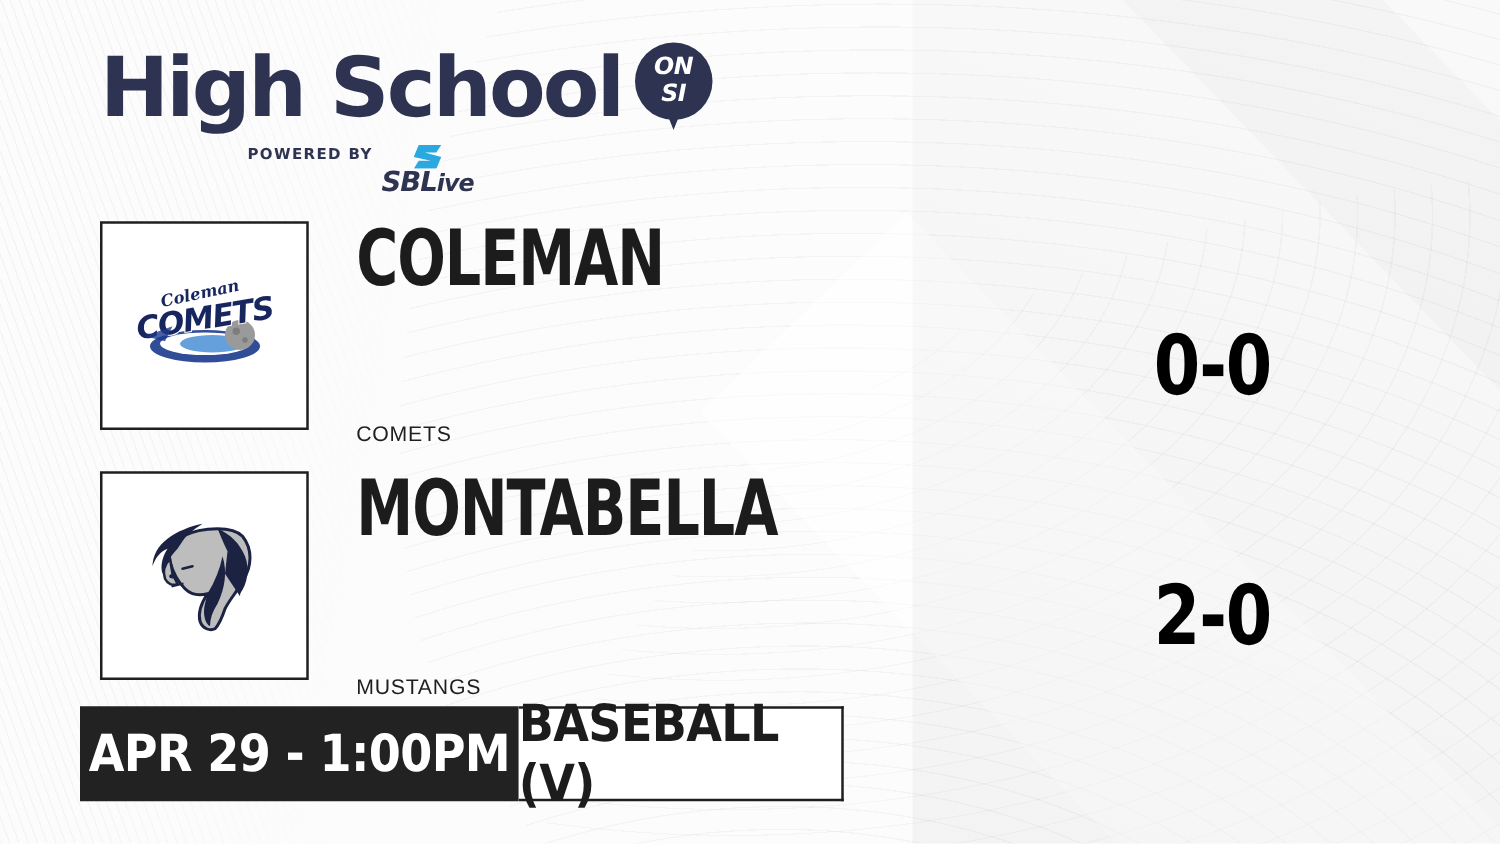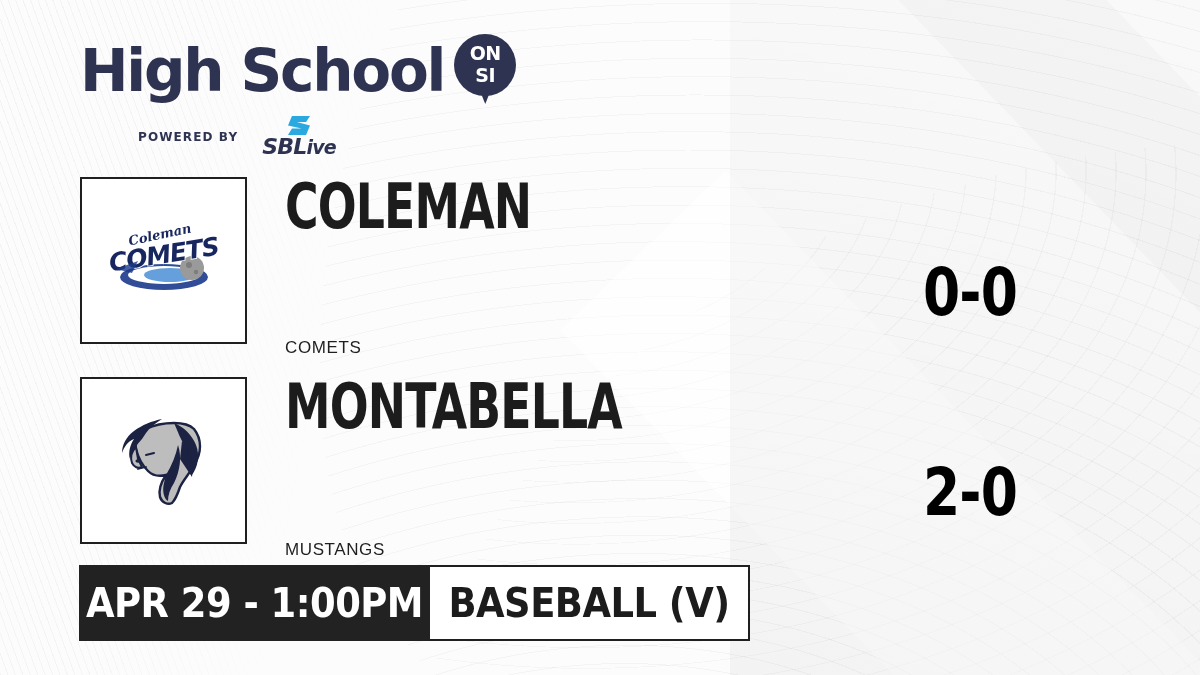--- a/index.html
+++ b/index.html
@@ -56,43 +56,43 @@
     position:absolute;right:0;top:0;width:470px;height:675px;
     background:linear-gradient(200deg, rgba(0,0,0,0.012) 0%, rgba(0,0,0,0.028) 60%, rgba(0,0,0,0.035) 100%);
   }
 
   
   .brand{position:absolute;left:80px;top:34px;width:430px;}
   .brand-row{display:flex;align-items:center;gap:10px;}
   .brand-word{
     font-family:"DejaVu Sans", sans-serif;
     font-weight:bold;
-    font-size:58px;
+    font-size:66px;
     letter-spacing:-2.2px;
     color:#2e3352;
     line-height:1;
     white-space:nowrap;
   }
   .pin{position:relative;width:62px;height:74px;flex:0 0 auto;}
   .pin-head{
     position:absolute;left:0;top:0;width:62px;height:62px;border-radius:50%;
     background:#2e3352;
   }
   .pin-tail{
     position:absolute;left:19px;top:40px;width:24px;height:30px;background:#2e3352;
     clip-path:polygon(0 0, 100% 0, 50% 100%);
   }
   .pin-txt{
     position:absolute;left:0;top:8px;width:62px;text-align:center;
     color:#ffffff;font-family:"DejaVu Sans",sans-serif;font-weight:bold;
-    font-size:19px;line-height:22px;letter-spacing:-0.5px;
+    font-size:19px;line-height:22px;letter-spacing:-0.5px;font-style:italic;
   }
   .powered{
-    display:flex;align-items:center;gap:24px;
-    margin-top:8px;margin-left:58px;
+    display:flex;align-items:flex-start;gap:7px;
+    margin-top:8px;margin-left:118px;
   }
   .powered-lbl{
     font-family:"DejaVu Sans",sans-serif;font-weight:bold;font-size:12px;
     letter-spacing:1.1px;color:#2e3352;
   }
   .sblive{display:flex;align-items:center;gap:1px;flex-direction:column;}
   .sb-mark{
     width:22px;height:19px;background:#2aa9e0;
     clip-path:polygon(18% 0,100% 0,82% 32%,40% 32%,100% 50%,82% 100%,0 100%,18% 66%,62% 66%,0 50%);
   }
@@ -139,29 +139,29 @@
     position:absolute;width:220px;text-align:center;
     font-family:"DejaVu Sans Condensed","DejaVu Sans",sans-serif;
     font-weight:bold;color:#000000;
     font-size:66px;line-height:66px;letter-spacing:-1px;
     transform:scaleX(0.9);
   }
   .record.a{left:860px;top:260px;}
   .record.b{left:860px;top:460px;}
 
   
-  .infobar{position:absolute;left:79px;top:565px;display:flex;height:76px;}
+  .infobar{position:absolute;left:64px;top:565px;display:flex;height:76px;}
   .infobar .slot{
     display:flex;align-items:center;justify-content:center;
     font-family:"DejaVu Sans Condensed","DejaVu Sans",sans-serif;
     font-weight:bold;font-size:41px;letter-spacing:-0.5px;
     box-sizing:border-box;
   }
   .slot.date{width:351px;background:#222222;color:#ffffff;}
-  .slot.sport{width:320px;background:#ffffff;color:#1c1c1c;border:2px solid #1f1f1f;border-left:none;}
+  .slot.sport{width:260px;background:#ffffff;color:#1c1c1c;border:2px solid #1f1f1f;border-left:none;}
 </style>
 </head>
 <body>
 
 <div class="stage">
 
   <div class="bg-layer bg-hatch"></div>
   <div class="bg-layer">
     <div class="bg-swoosh"></div>
     <div class="bg-swoosh2"></div>

